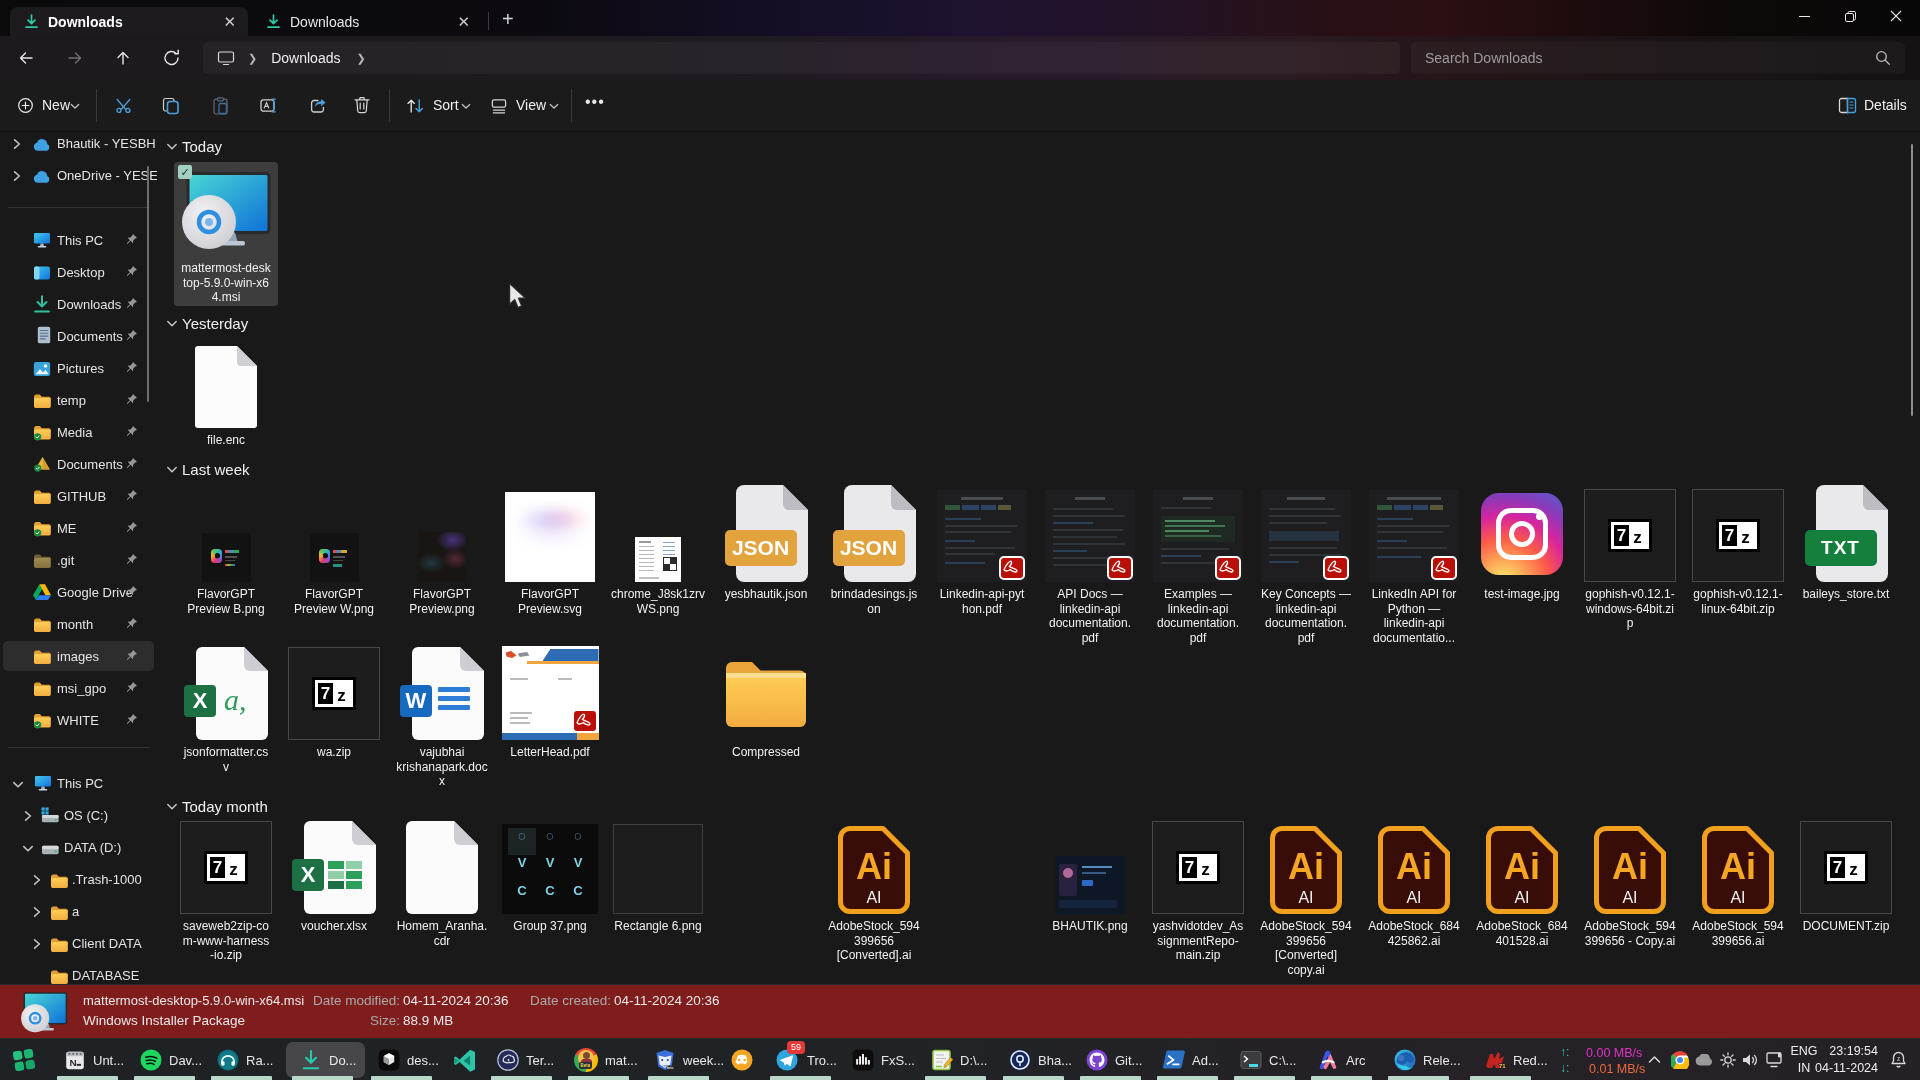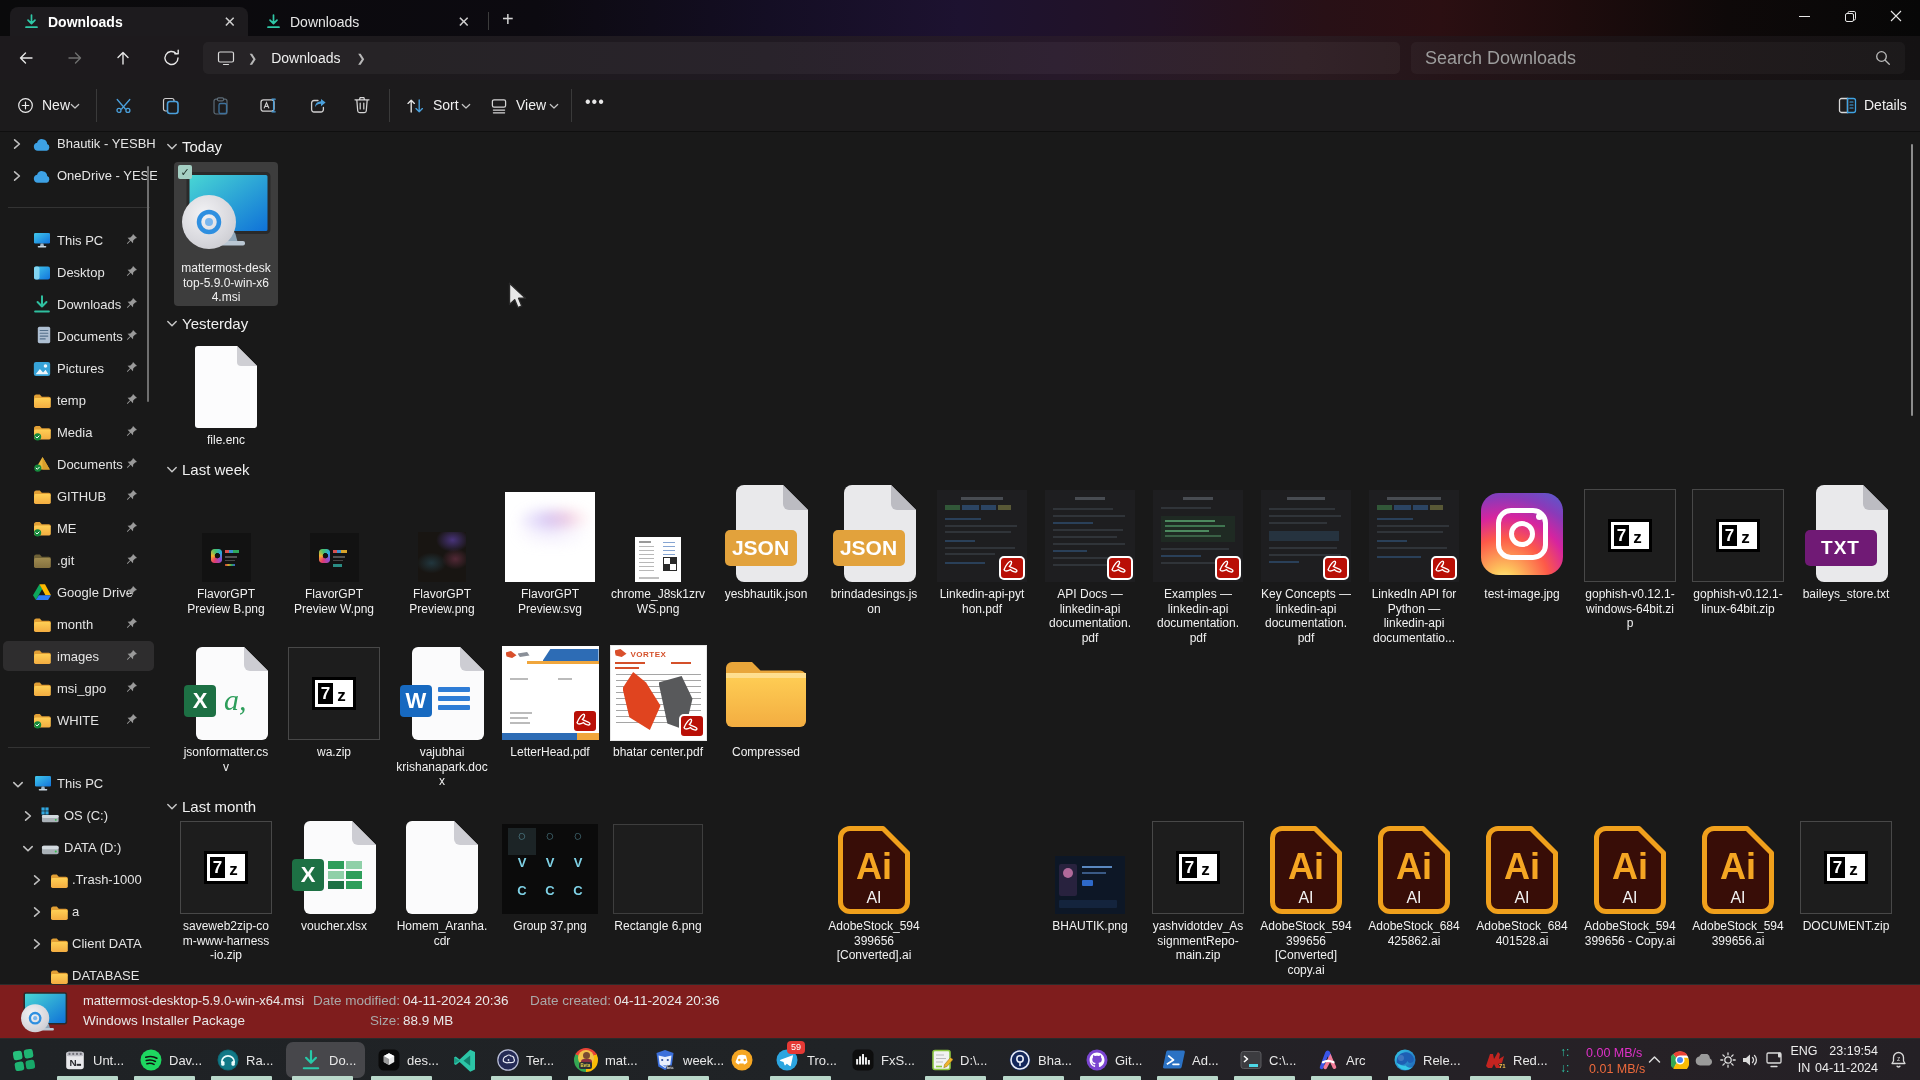--- a/index.html
+++ b/index.html
@@ -17,21 +17,21 @@
 .tabx{position:absolute;right:12px;color:#cfcfcf;font-size:15px;font-weight:400}
 #tabplus{position:absolute;left:502px;top:8px;color:#d5d5d5;font-size:20px;font-weight:300}
 #tabdiv{position:absolute;left:488px;top:12px;width:1px;height:18px;background:#3c3c3c}
 .wbtn{position:absolute;top:0;width:46px;height:32px;color:#e8e8e8;display:flex;align-items:center;justify-content:center}
 
 
 #navbar{position:absolute;left:0;top:36px;width:1920px;height:44px;
 background:linear-gradient(90deg,#1d1a1d 0%,#1d1a1d 20%,#201a22 40%,#27192a 55%,#2a1a20 68%,#241418 76%,#1b1315 85%,#141213 100%)}
 .navbtn{position:absolute;top:8px;color:#e0e0e0;font-size:17px}
 #bcrumb{position:absolute;left:203px;top:6px;width:1197px;height:32px;background:rgba(255,255,255,.042);border-radius:5px;display:flex;align-items:center;color:#eee;font-size:14px}
-#search{position:absolute;left:1411px;top:6px;width:494px;height:32px;background:rgba(255,255,255,.035);border-radius:5px;display:flex;align-items:center;color:#9d9d9d;font-size:18px}
+#search{position:absolute;left:1411px;top:6px;width:494px;height:32px;background:rgba(255,255,255,.035);border-radius:5px;display:flex;align-items:center;color:#9d9d9d;font-size:14px}
 
 
 #toolbar{position:absolute;left:0;top:80px;width:1920px;height:52px;background:#1c1b1c;border-bottom:1px solid #0f0f0f}
 .tbtext{position:absolute;top:17px;color:#f0f0f0;font-size:14px}
 .tbdiv{position:absolute;top:9px;width:1px;height:33px;background:#3a3a3a}
 .chev{color:#b8b8b8;font-size:10px}
 
 
 #main{position:absolute;left:0;top:132px;width:1920px;height:852px;background:#191919}
 #sidebar{position:absolute;left:0;top:0;width:160px;height:852px}
@@ -57,21 +57,21 @@
 .z7 b{position:absolute;top:3px;width:15px;height:21px;font-size:17px;line-height:21px;font-weight:bold;text-align:center}
 .z7 .z7l{left:3px;background:#000;color:#fff}
 .z7 .z7r{right:4px;color:#000;top:5px}
 
 
 .sel{background:#3d3d3d;border-radius:4px}
 .cb{position:absolute;left:4px;top:3px;width:14px;height:14px;background:#a4cfc3;border-radius:2px;color:#20312b;font-size:11px;line-height:14px;text-align:center;z-index:3}
 .jsonic{position:relative;width:83px;height:97px}
 .jsonic .pgs{position:absolute;right:0;top:0}
 .jband{position:absolute;left:0;top:45px;width:72px;height:36px;border-radius:5px;color:#fff;font-weight:bold;font-size:21px;text-align:center;line-height:36px;background:#e2a23c;font-family:"Liberation Sans",sans-serif}
-.tband{background:#701a75;letter-spacing:1px}
+.tband{background:#15803d;letter-spacing:1px}
 .ig{position:relative;width:82px;height:82px;border-radius:18px;background:radial-gradient(circle at 28% 110%,#fdf497 0%,#fdca5e 12%,#fd5949 42%,#d6249f 62%,#8a3ab9 80%,#515ecf 100%)}
 .ig .cam{position:absolute;left:15px;top:15px;width:52px;height:52px;border:5px solid #fff;border-radius:15px}
 .ig .lens{position:absolute;left:28px;top:28px;width:26px;height:26px;border:5px solid #fff;border-radius:50%}
 .ig .dot{position:absolute;right:20px;top:20px;width:7px;height:7px;background:#fff;border-radius:50%}
 .lh{position:relative;width:97px;height:94px;background:#fff}
 .dkpg{position:relative;width:90px;height:92px;background:#1e1e20;overflow:hidden}
 .dkpg .ln{position:absolute;height:2px;background:#303439}
 .dkpg .bl{background:#2a4059}
 .dkpg .ttl{position:absolute;height:3px;background:#484c52}
 .rct{width:90px;height:90px;border:1px solid #3e3e3e;background:#1d1d1d}
@@ -905,56 +905,36 @@
             <div class="pdfb" style="right:1px;bottom:7px">
               <svg width="15" height="13" viewBox="0 0 14 12" style="margin:2px">
                 <path d="M1 9C3 4 6 1 7 1s2 2-1 5c3 2 7 2 7 4s-4 1-6-1c-2 1-5 2-6 0z" fill="none" stroke="#fff" stroke-width="1.3"></path>
               </svg>
             </div>
           </div>
     </div>
         <div class="tl">LetterHead.pdf</div>
       </div>
 
-    <div class="tile" style="left:446px;top:512px">
-        <div class="ti ti96">
-      <div class="lh" style="width:95px;outline:1px solid #e8e8e8">
-            <div style="position:absolute;left:4px;top:3px;width:12px;height:8px;background:#d94f2b;clip-path:polygon(0 20%,50% 0,100% 60%,60% 100%,10% 80%)"></div>
-            <div style="position:absolute;left:20px;top:4px;font-size:8px;font-weight:bold;color:#d4502a;letter-spacing:.5px">VORTEX</div>
-            <div style="position:absolute;left:4px;top:16px;width:30px;height:2px;background:#d4502a"></div>
-            <div style="position:absolute;left:4px;top:21px;width:24px;height:2px;background:#d4502a"></div>
-            <div style="position:absolute;left:60px;top:16px;width:20px;height:2px;background:#d4502a"></div>
-            <div style="position:absolute;left:5px;top:28px;width:85px;height:54px;background:repeating-linear-gradient(180deg,#a5a5a5 0 1px,transparent 1px 6px)"></div>
-            <div style="position:absolute;left:12px;top:26px;width:38px;height:58px;background:#e0441f;clip-path:polygon(28% 0,62% 18%,100% 58%,72% 100%,18% 78%,0 28%)"></div>
-            <div style="position:absolute;left:48px;top:30px;width:34px;height:54px;background:#58595b;clip-path:polygon(0 12%,68% 0,100% 42%,78% 100%,26% 88%)"></div>
-            <div class="pdfb" style="right:1px;bottom:2px">
-              <svg width="15" height="13" viewBox="0 0 14 12" style="margin:2px">
-                <path d="M1 9C3 4 6 1 7 1s2 2-1 5c3 2 7 2 7 4s-4 1-6-1c-2 1-5 2-6 0z" fill="none" stroke="#fff" stroke-width="1.3"></path>
-              </svg>
-            </div>
-          </div>
-    </div>
-        <div class="tl">bhatar center.pdf</div>
-      </div>
 
     <div class="tile" style="left:554px;top:512px">
         <div class="ti ti96" style="padding-bottom:11px">
       <svg width="84" height="70" viewBox="0 0 84 70">
             <path d="M2 9a6 6 0 0 1 6-6h20l8.5 8.5H76a6 6 0 0 1 6 6V24H2z" fill="#e9a63a"></path>
             <path d="M2 14h80v48a6 6 0 0 1-6 6H8a6 6 0 0 1-6-6z" fill="url(#foldG)"></path>
             <path d="M2 14h80v5H2z" fill="#fff" opacity=".35"></path>
           </svg>
     </div>
         <div class="tl">Compressed</div>
       </div>
 
     <svg class="shchev" style="left:6px;top:669px" width="12" height="12" viewBox="0 0 10 10">
         <path d="M1.5 3L5 6.5L8.5 3" stroke="#c8c8c8" stroke-width="1.2" fill="none" stroke-linecap="round" stroke-linejoin="round"></path>
       </svg>
-    <div class="shead" style="left:22px;top:666px">Last month</div>
+    <div class="shead" style="left:22px;top:666px">Today month</div>
 
     <div class="tile" style="left:14px;top:686px">
         <div class="ti ti96">
           <div class="bx7">
             <div class="z7">
               <b class="z7l">7</b>
               <b class="z7r">z</b>
             </div>
           </div>
         </div>

